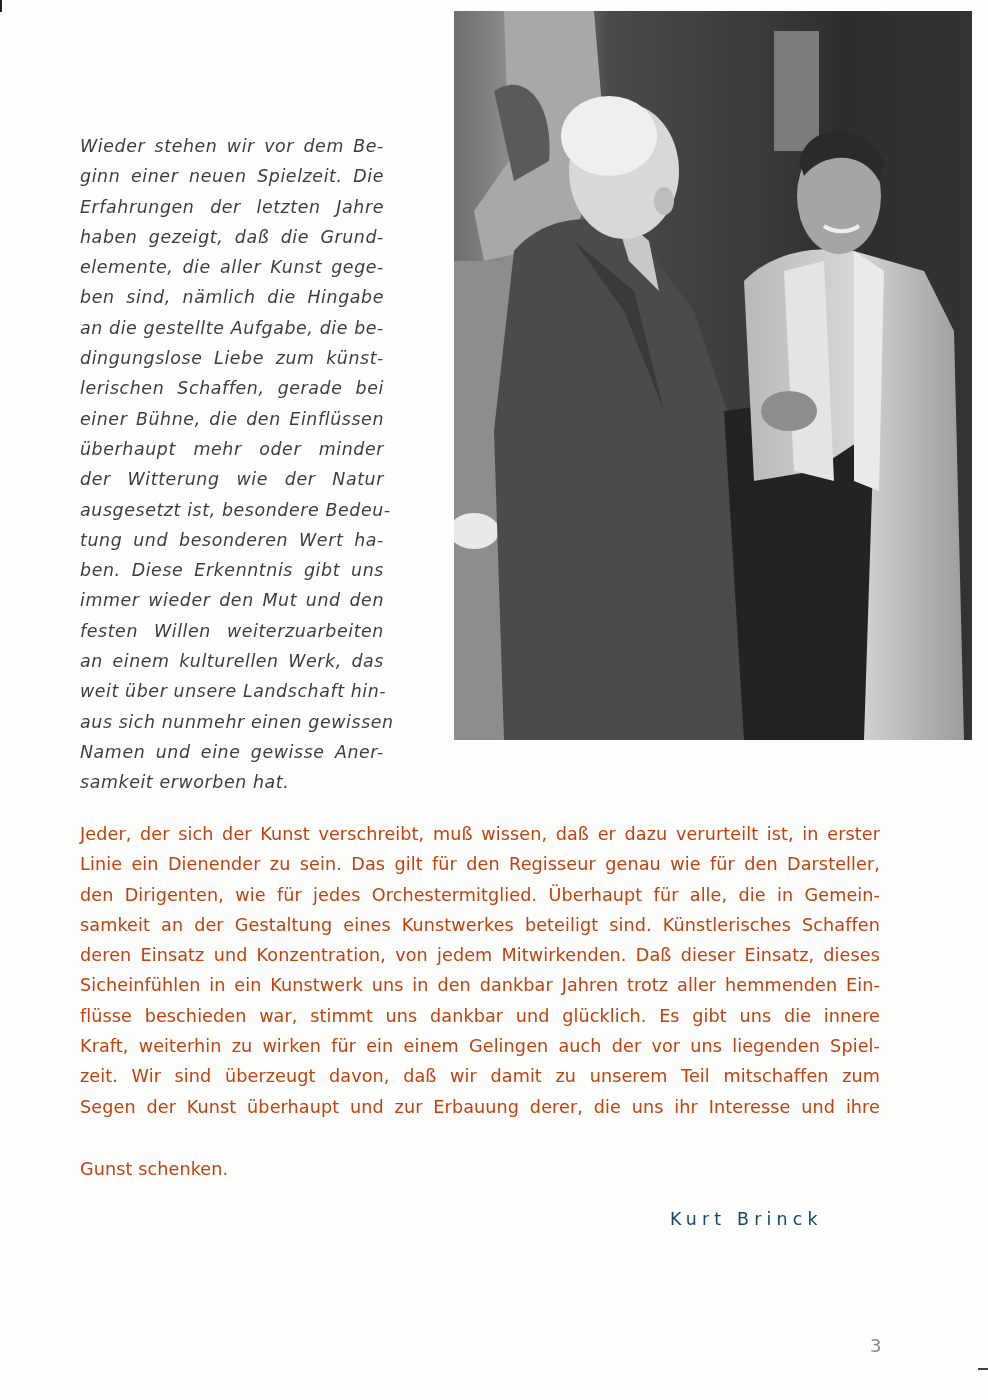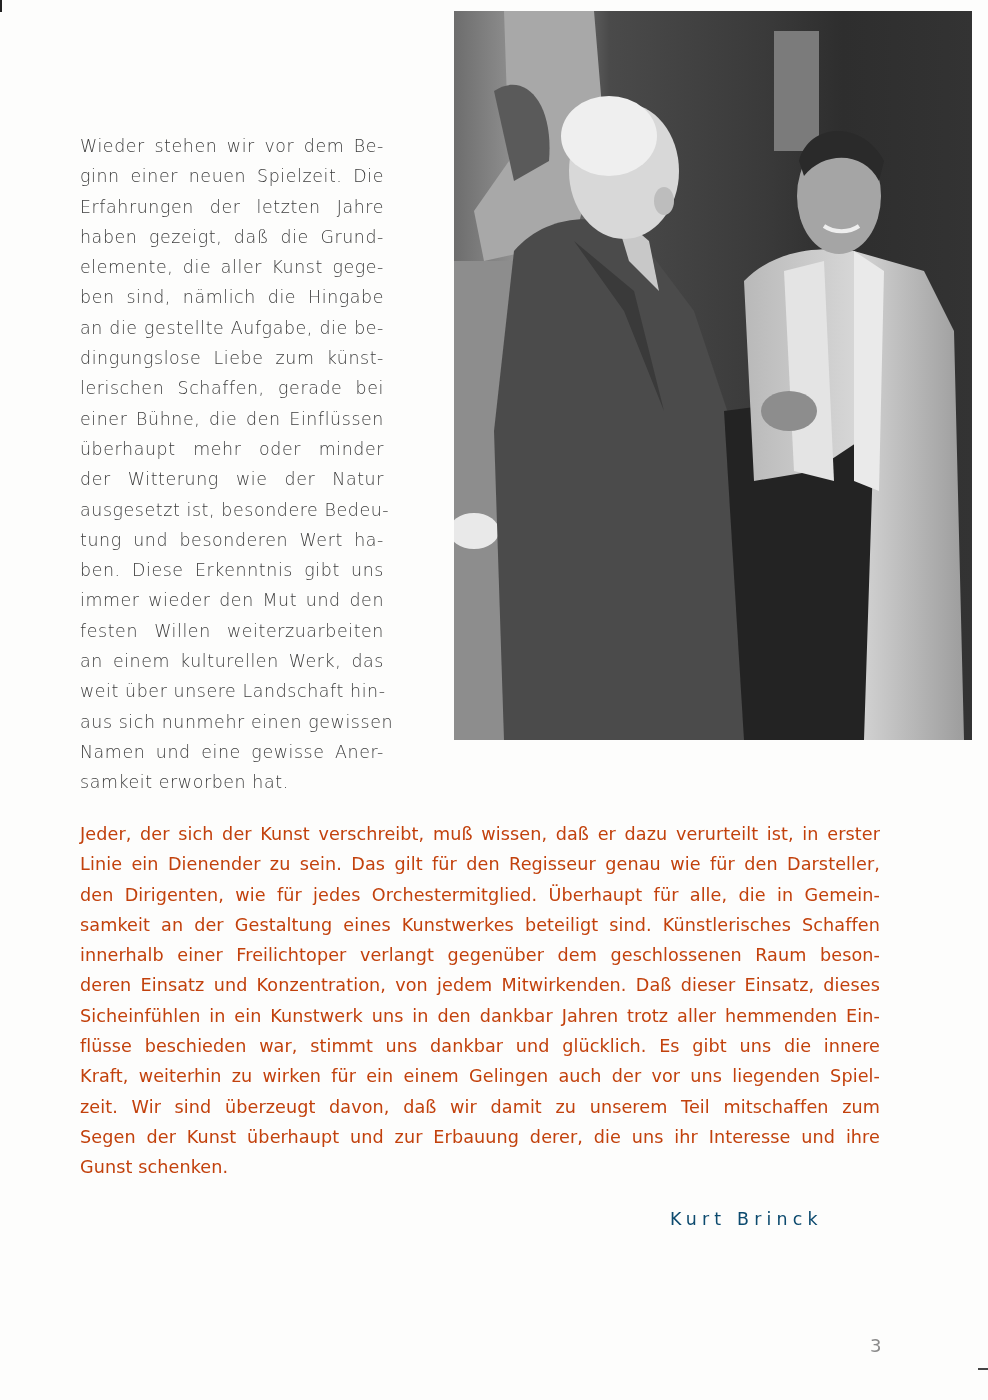--- a/index.html
+++ b/index.html
@@ -11,36 +11,36 @@
   }
   .corner-mark { position: absolute; left: 0; top: 0; width: 2px; height: 12px; background: #222; }
   .corner-mark-br { position: absolute; right: 0; bottom: 30px; width: 10px; height: 2px; background: #444; }
 
   .intro {
     position: absolute; left: 80px; top: 131px; width: 304px;
     font-size: 17.4px; line-height: 30.3px; letter-spacing: 0.6px;
     text-align: justify; font-weight: 300;
     color: #3d3d3d;
   }
-  .intro .line { display: block; text-align-last: justify; white-space: nowrap; }
+  .intro .line { display: block; text-align-last: justify; white-space: nowrap; font-style: italic; }
   .intro .line.last { text-align-last: left; }
 
   .photo {
     position: absolute; left: 454px; top: 11px; width: 518px; height: 729px;
     background: #3c3c3c; overflow: hidden;
   }
   .photo svg { width: 100%; height: 100%; display: block; }
 
   .body-text {
     position: absolute; left: 80px; top: 819px; width: 800px;
     font-size: 17.6px; line-height: 30.3px; letter-spacing: 0.1px;
     color: #c2410c;
   }
   .body-text .line { display: block; text-align: justify; text-align-last: justify; white-space: nowrap; }
-  .body-text .line.last { text-align-last: left; }
+  .body-text .line.last { text-align-last: left; margin-top: 32px; }
 
   .signature {
     position: absolute; left: 670px; top: 1209px;
     font-size: 17.4px; letter-spacing: 5.2px; color: #0c4a6e;
   }
   .page-number {
     position: absolute; left: 870px; top: 1335px;
     font-size: 18px; color: #8a8a8a;
   }
 </style>
@@ -131,21 +131,20 @@
 
     <ellipse cx="335" cy="400" rx="28" ry="20" fill="#8d8d8d"></ellipse>
   </svg>
 </div>
 
 <div class="body-text">
   <span class="line">Jeder, der sich der Kunst verschreibt, muß wissen, daß er dazu verurteilt ist, in erster</span>
   <span class="line">Linie ein Dienender zu sein. Das gilt für den Regisseur genau wie für den Darsteller,</span>
   <span class="line">den Dirigenten, wie für jedes Orchestermitglied. Überhaupt für alle, die in Gemein-</span>
   <span class="line">samkeit an der Gestaltung eines Kunstwerkes beteiligt sind. Künstlerisches Schaffen</span>
-  <span class="line">innerhalb einer Freilichtoper verlangt gegenüber dem geschlossenen Raum beson-</span>
   <span class="line">deren Einsatz und Konzentration, von jedem Mitwirkenden. Daß dieser Einsatz, dieses</span>
   <span class="line">Sicheinfühlen in ein Kunstwerk uns in den dankbar Jahren trotz aller hemmenden Ein-</span>
   <span class="line">flüsse beschieden war, stimmt uns dankbar und glücklich.  Es gibt uns die innere</span>
   <span class="line">Kraft, weiterhin zu wirken für ein einem Gelingen auch der vor uns liegenden Spiel-</span>
   <span class="line">zeit. Wir sind überzeugt davon, daß wir damit zu unserem Teil mitschaffen zum</span>
   <span class="line">Segen der Kunst überhaupt und zur Erbauung derer, die uns ihr Interesse und ihre</span>
   <span class="line last">Gunst schenken.</span>
 </div>
 
 <div class="signature">Kurt Brinck</div>

